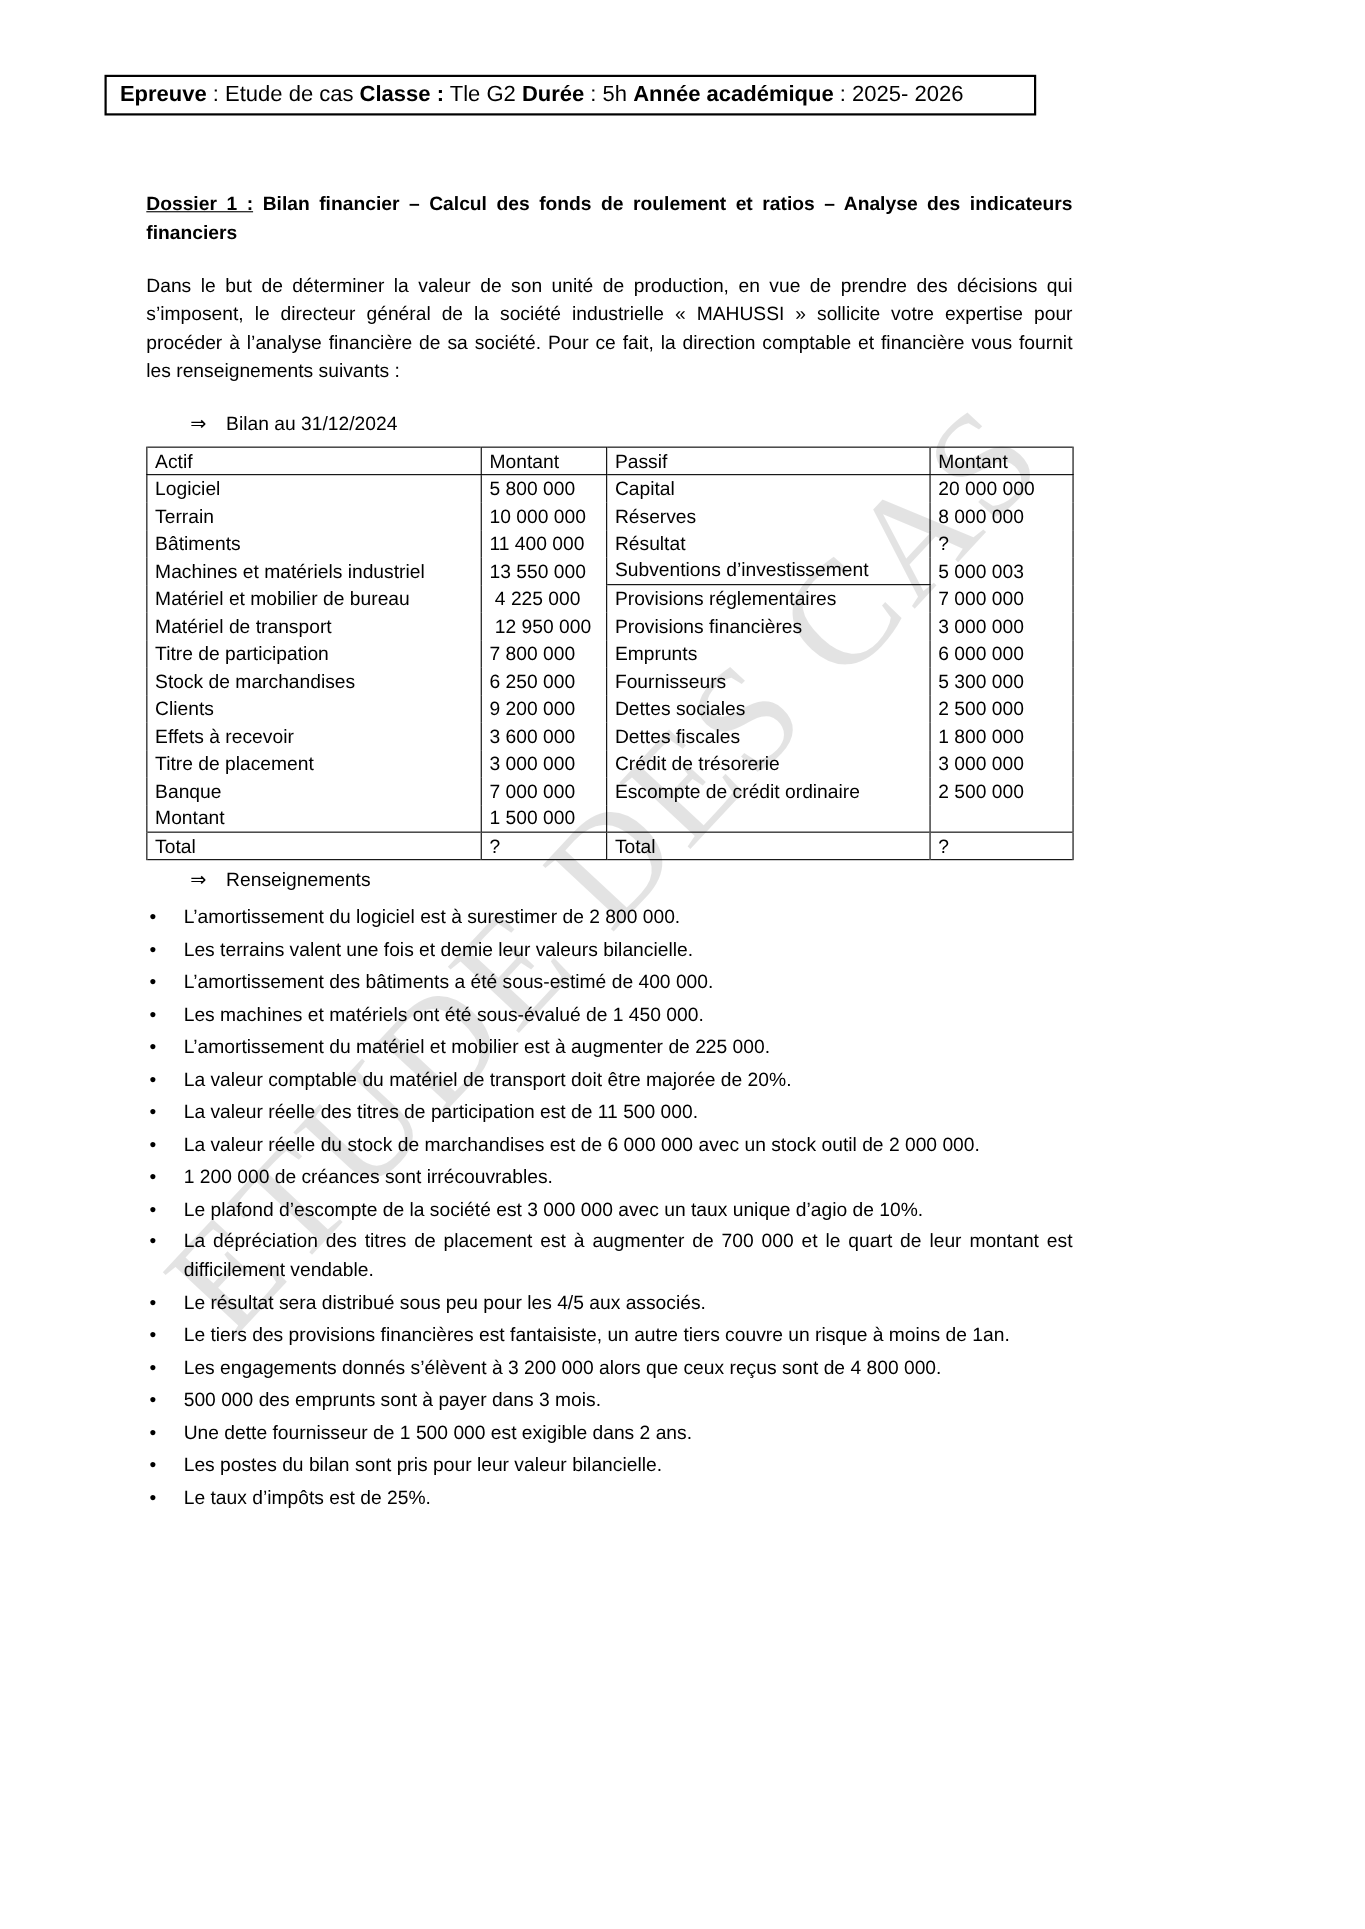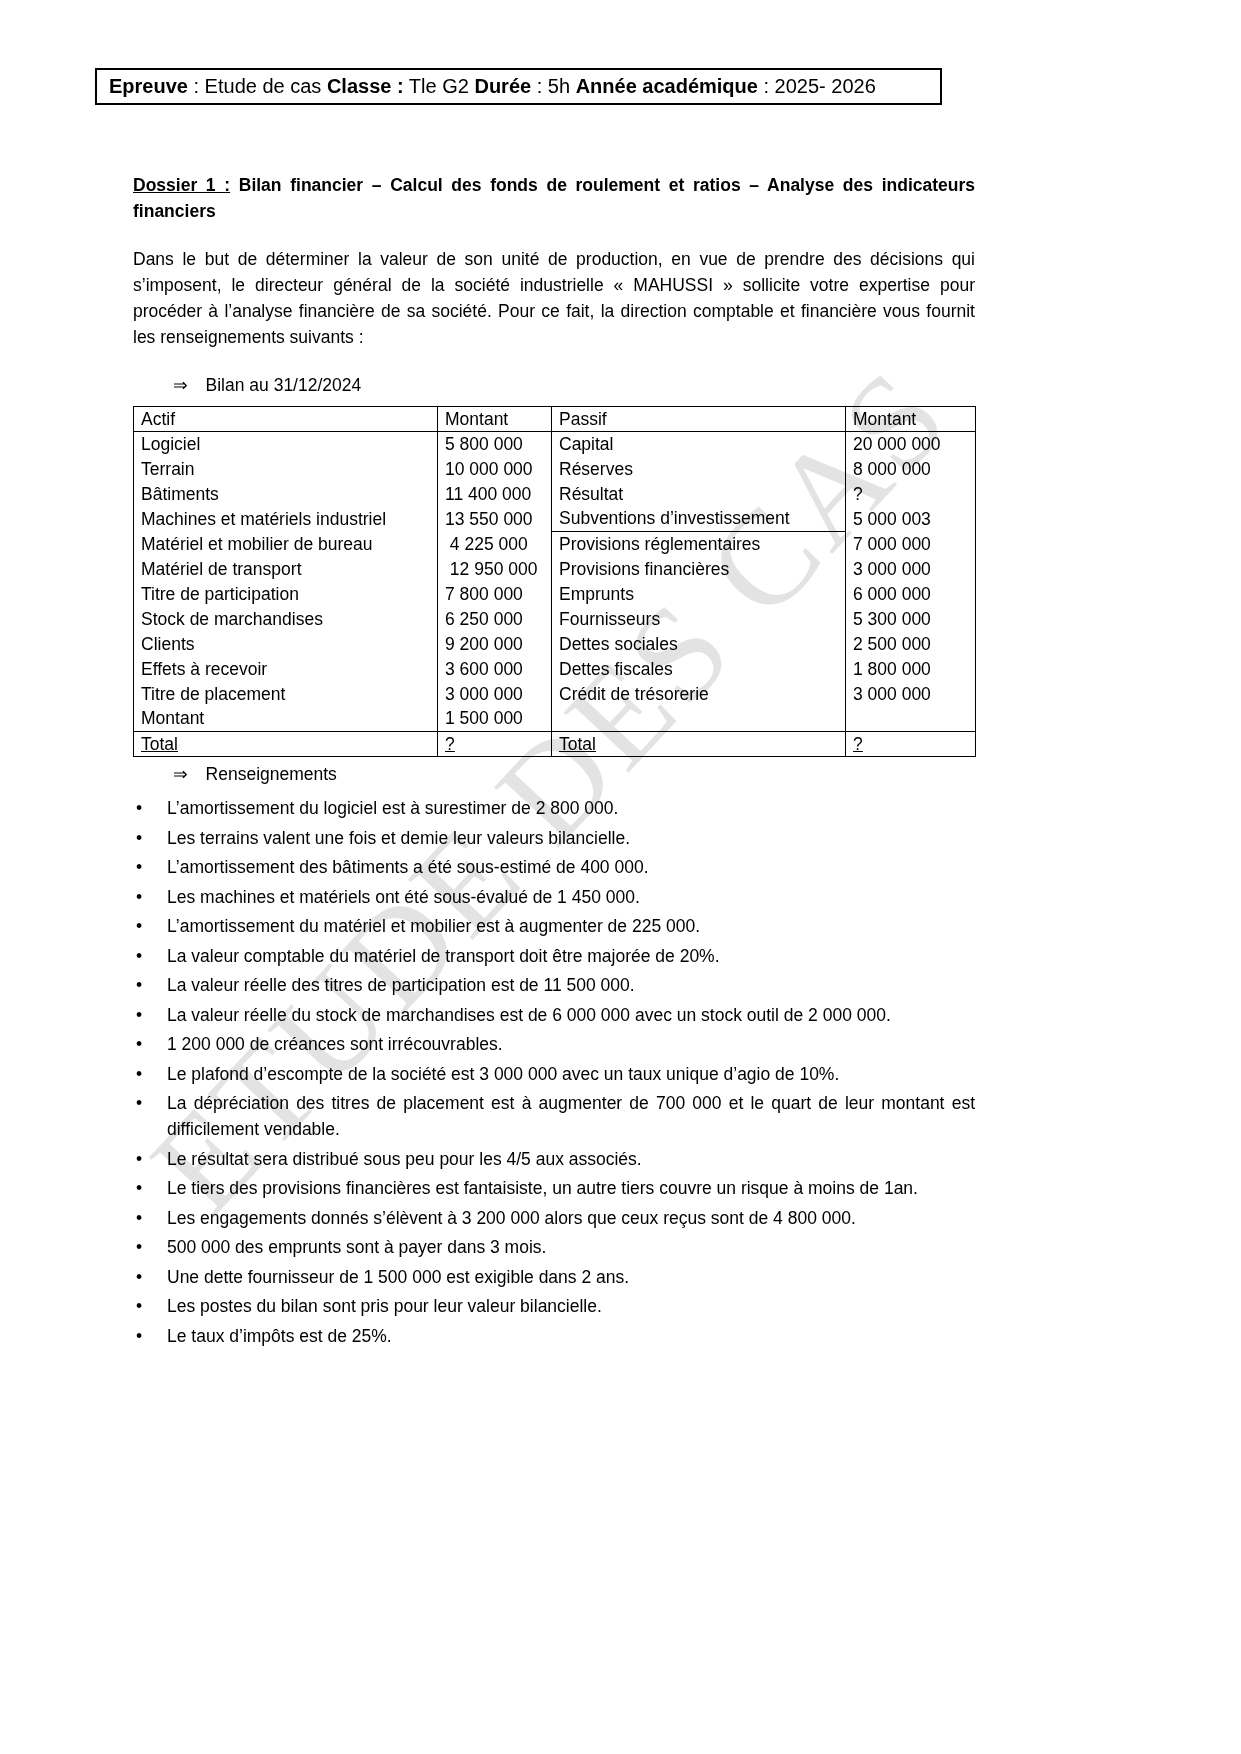--- a/index.html
+++ b/index.html
@@ -77,21 +77,21 @@
     font-weight: normal;
     text-align: left;
     vertical-align: middle;
     padding: 0 4px 0 7px;
     height: 25px;
     line-height: 23px;
     white-space: nowrap;
     overflow: hidden;
   }
   table.bilan thead th { border-bottom: 1px solid #000; }
-  table.bilan tbody.total-row td { border-top: 1px solid #000; text-decoration: underline; }
+  table.bilan tbody.total-row td { border-top: 1px solid #000; }
   
   #bilan-body tr:nth-of-type(4) td:nth-of-type(3) { border-bottom: 1px solid #000; }
   .bullets {
     list-style: none;
     margin: 8px 0 0 0;
     padding: 0;
   }
   .bullets li {
     position: relative;
     padding-left: 34px;
@@ -224,20 +224,26 @@
             <td>1 800 000</td>
           </tr>
 
           <tr>
             <td>Titre de placement</td>
             <td>3 000 000</td>
             <td>Crédit de trésorerie</td>
             <td>3 000 000</td>
           </tr>
 
+          <tr>
+            <td>Banque</td>
+            <td>7 000 000</td>
+            <td>Escompte de crédit ordinaire</td>
+            <td>2 500 000</td>
+          </tr>
 
           <tr>
             <td>Montant</td>
             <td>1 500 000</td>
             <td></td>
             <td></td>
           </tr>
         </tbody>
       <tbody class="total-row">
         <tr>

